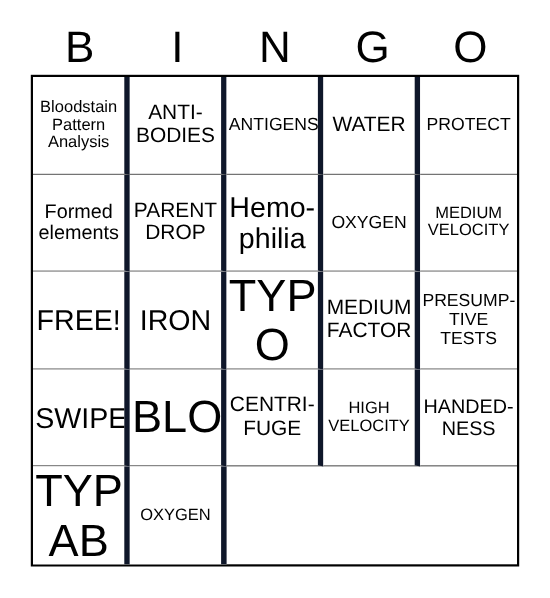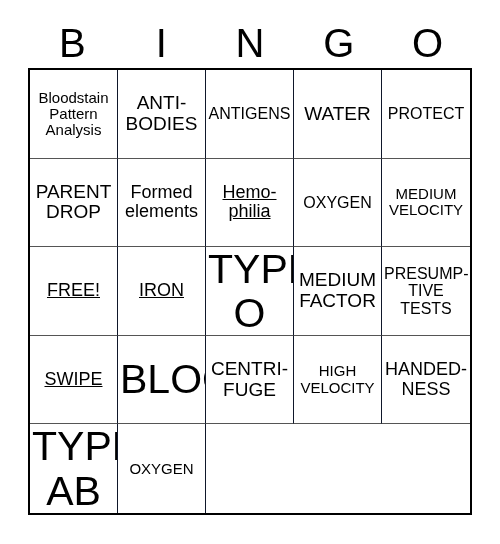--- a/index.html
+++ b/index.html
@@ -48,21 +48,21 @@
     top: 68px;
     width: 444px;
     height: 447px;
     border: 2px solid #000000;
     box-sizing: border-box;
     display: grid;
     grid-template-columns: repeat(5, 1fr);
     grid-template-rows: repeat(5, 1fr);
   }
   .cell {
-    border-right: 1px solid #0f172a;
+    border-right: 5px solid #0f172a;
     border-bottom: 1px solid #555555;
     box-sizing: border-box;
     display: flex;
     align-items: center;
     justify-content: center;
     text-align: center;
     padding: 1px 2px;
     overflow: hidden;
     background: #ffffff;
   }
@@ -72,21 +72,21 @@
     display: block;
     width: 100%;
     line-height: 1.08;
     white-space: pre-line;
   }
   
   .fs-xs .cell-text { font-size: 16px; }
   .fs-s  .cell-text { font-size: 15px; }
   .fs-m  .cell-text { font-size: 18px; }
   .fs-l  .cell-text { font-size: 19px; }
-  .fs-xl .cell-text { font-size: 18px; text-decoration: underline; }
+  .fs-xl .cell-text { font-size: 26px; }
   .fs-xxl .cell-text { font-size: 41px; }
 </style>
 </head>
 <body>
 
 <div id="bingo-card">
 
   <div id="header-row">
       <div class="header-letter">B</div>
       <div class="header-letter">I</div>
@@ -107,27 +107,27 @@
       </div>
       <div class="cell fs-xs">
         <span class="cell-text">ANTIGENS</span>
       </div>
       <div class="cell fs-l">
         <span class="cell-text">WATER</span>
       </div>
       <div class="cell fs-xs">
         <span class="cell-text">PROTECT</span>
       </div>
+      <div class="cell fs-m">
+        <span class="cell-text">Formed
+elements</span>
+      </div>
       <div class="cell fs-l">
         <span class="cell-text">PARENT
 DROP</span>
-      </div>
-      <div class="cell fs-m">
-        <span class="cell-text">Formed
-elements</span>
       </div>
       <div class="cell fs-xl">
         <span class="cell-text">Hemo-
 philia</span>
       </div>
       <div class="cell fs-xs">
         <span class="cell-text">OXYGEN</span>
       </div>
       <div class="cell fs-s">
         <span class="cell-text">MEDIUM

